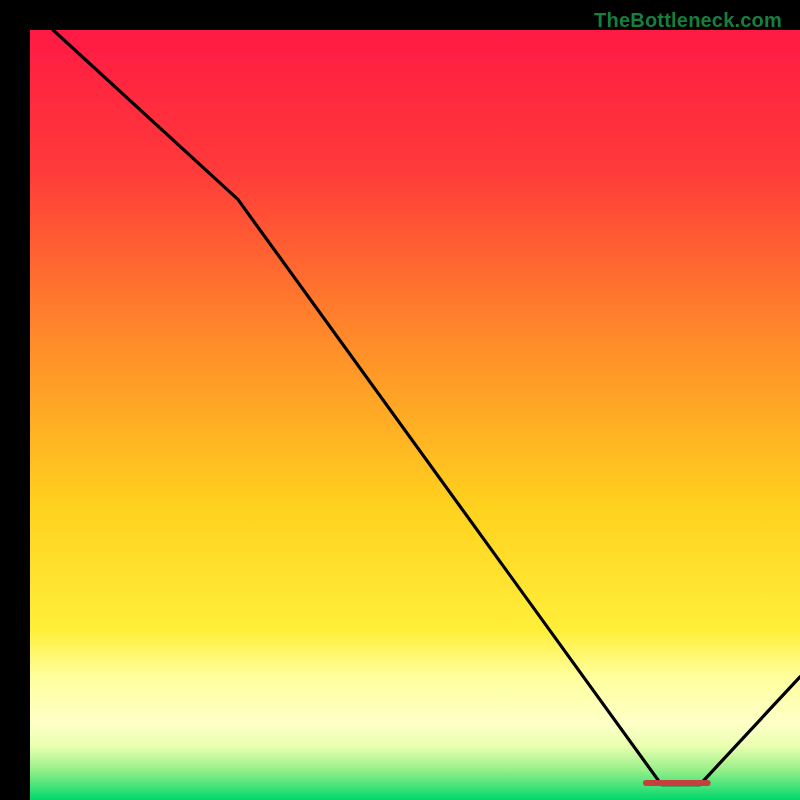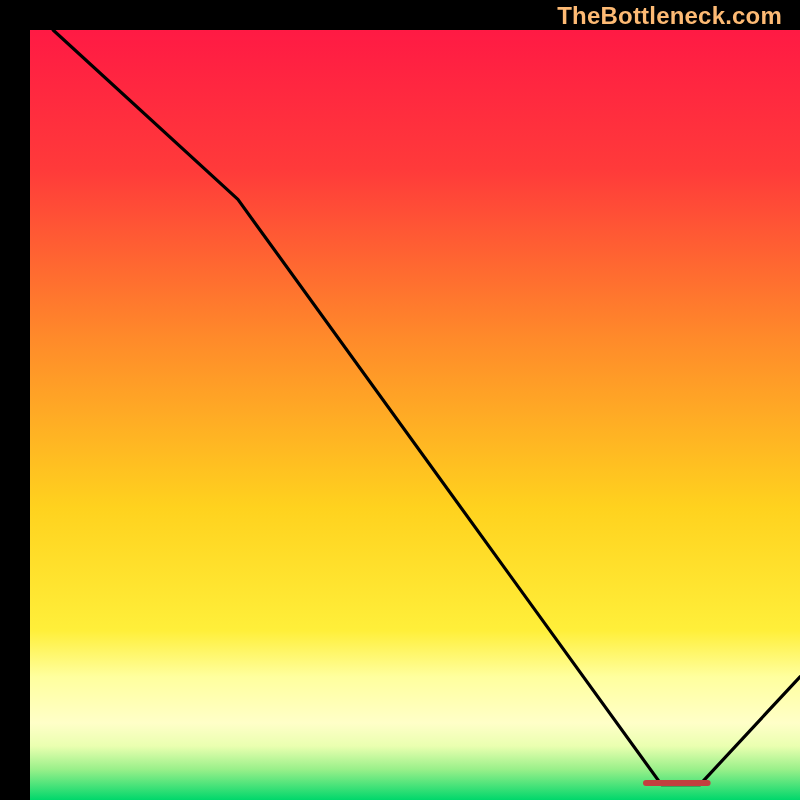--- a/index.html
+++ b/index.html
@@ -20,26 +20,26 @@
   }
   .plot-area {
     position: absolute;
     left: 15px;
     top: 15px;
     width: 770px;
     height: 770px;
   }
   .watermark {
     position: absolute;
-    top: 2px;
+    top: 9px;
     right: 18px;
     font-family: Arial, Helvetica, sans-serif;
-    font-size: 24px;
+    font-size: 20px;
     font-weight: 600;
-    color: #fdba74;
+    color: #15803d;
     letter-spacing: 0.2px;
   }
   svg { display: block; }
 </style>
 </head>
 <body>
 
 <div class="frame">
   <svg class="plot-area" width="770" height="770" viewBox="0 0 770 770">
     <defs>

